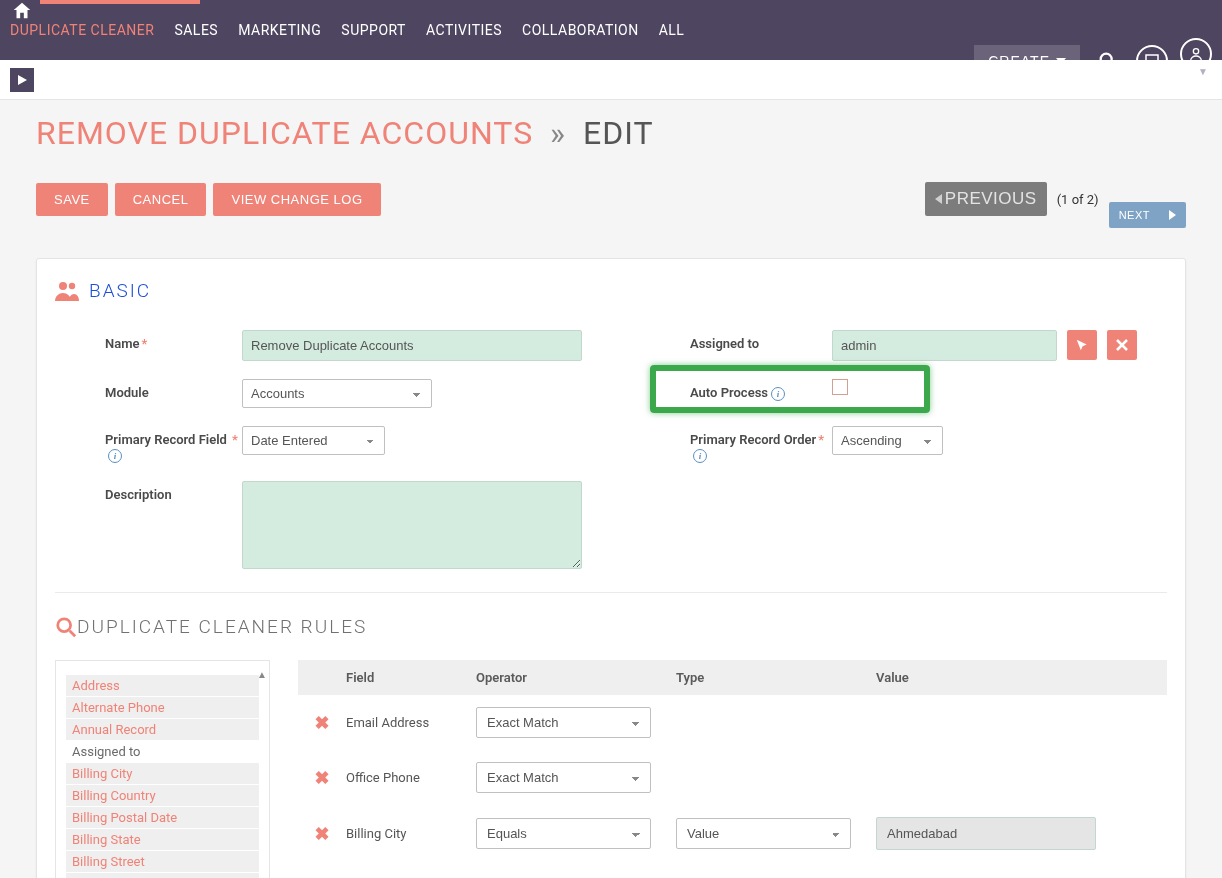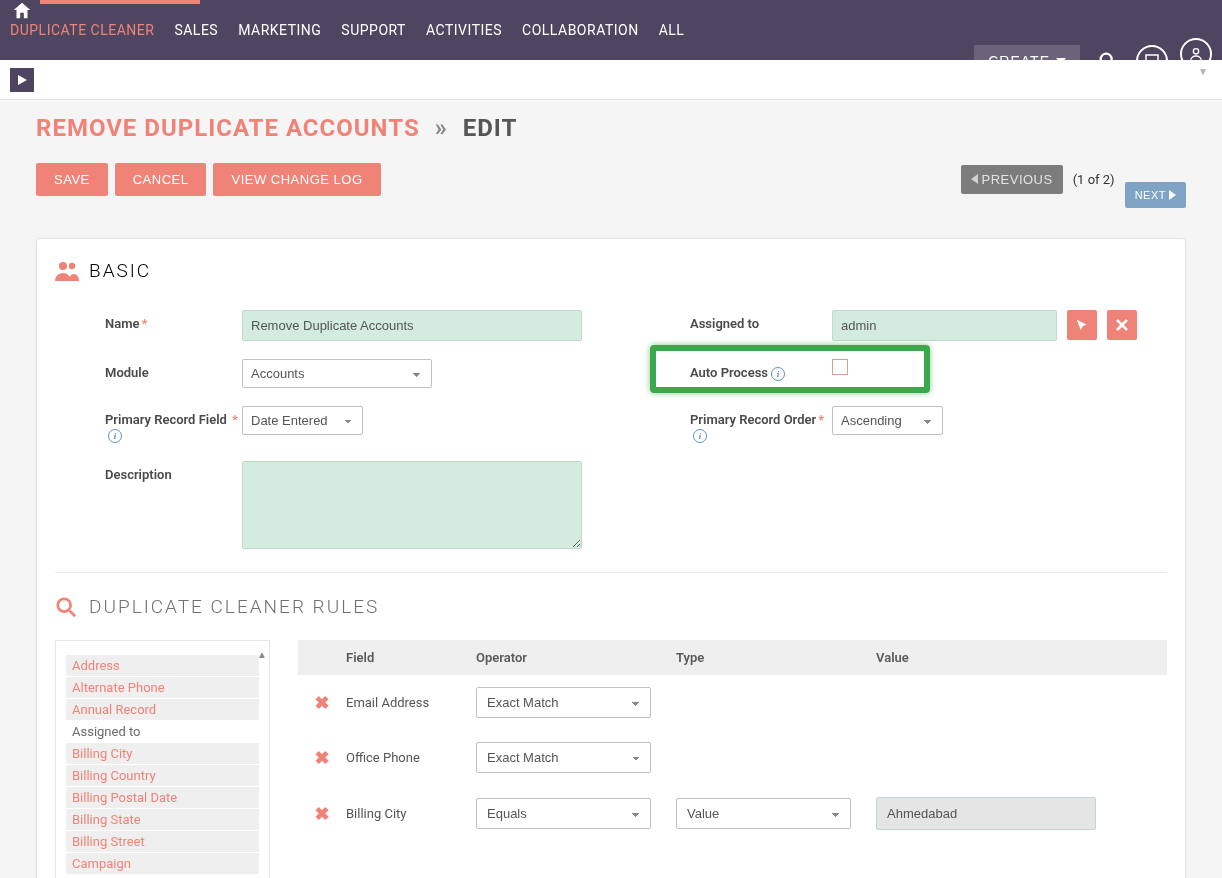--- a/index.html
+++ b/index.html
@@ -17,57 +17,57 @@
 .icon-circle { width: 32px; height: 32px; display: flex; align-items: center; justify-content: center; color:#fff; }
 .user-col { display:flex; flex-direction:column; align-items:center; color:#fff; font-size:11px; }
 
 
 .secbar { background: #fff; height: 40px; border-bottom: 1px solid #e5e5e5; display:flex; align-items:center; padding:0 10px; position:relative;}
 .secbar .play-btn { background:#4e4560; width:24px; height:24px; display:flex; align-items:center; justify-content:center; color:#fff;}
 .secbar .chev { position:absolute; right:14px; top:6px; color:#b5aec2; font-size:10px;}
 
 
 .page { padding: 14px 36px 30px 36px; }
-.page-title { font-size: 24px; font-weight:700; color:#555; letter-spacing:1px; margin-bottom:8px; }
+.page-title { font-size: 32px; font-weight:400; color:#555; letter-spacing:1px; margin-bottom:18px; }
 .page-title .bc-link { color:#f08377; }
 .page-title .sep { color:#888; margin:0 8px;}
 .page-title .bc-current { color:#555; }
 
 .action-row { display:flex; align-items:center; margin-bottom:30px;}
 .btn-salmon { background:#f08377; color:#fff; border:none; padding:9px 18px; font-size:13px; letter-spacing:0.5px; cursor:pointer; margin-right:7px; border-radius:2px;}
 .pager { margin-left:auto; display:flex; align-items:center; gap:10px;}
-.btn-gray { background:#7c7c7c; color:#e3e3e3; border:none; padding:7px 10px; font-size:13px; letter-spacing:0.5px; border-radius:2px; display:flex; align-items:center; gap:3px;}
-.btn-blue { background:#7ea3c5; color:#fff; border:none; padding:7px 10px; font-size:11px; letter-spacing:0.5px; border-radius:2px; display:flex; align-items:center; gap:3px;margin-top:32px;}
+.btn-gray { background:#7c7c7c; color:#e3e3e3; border:none; padding:7px 10px; font-size:17px; letter-spacing:0.5px; border-radius:2px; display:flex; align-items:center; gap:3px;}
+.btn-blue { background:#7ea3c5; color:#fff; border:none; padding:7px 10px; font-size:11px; letter-spacing:0.5px; border-radius:2px; display:flex; align-items:center; gap:19px;margin-top:32px;}
 .pager-pos { font-size:13px; color:#333; font-weight:400;}
 
 
 .card { background:#fff; border:1px solid #e4e4e4; border-radius:3px; padding:20px 18px; box-shadow:0 1px 3px rgba(0,0,0,0.05);}
-.card-header { font-size:19px; color:#000000; font-weight:300; letter-spacing:2px; display:flex; align-items:center; gap:10px; margin-bottom:28px;}
+.card-header { font-size:19px; color:#1d4ed8; font-weight:300; letter-spacing:2px; display:flex; align-items:center; gap:10px; margin-bottom:28px;}
 .card-header .hicon { color:#f08377; }
 
 
 .form-grid { display:grid; grid-template-columns: 185px 340px 60px 190px 340px; row-gap:18px; align-items:start; padding:0 2px 20px 2px; border-bottom:1px solid #eaeaea; margin-bottom:22px;}
 .flabel { font-size:13px; color:#4a4a4a; font-weight:600; padding-top:6px;margin-left:48px;}
 .flabel .req { color:#f08377; margin-left:2px;}
 .finfo { display:inline-flex; width:14px; height:14px; border:1px solid #5b8fc1; border-radius:50%; align-items:center; justify-content:center; font-size:9px; color:#5b8fc1; margin-left:3px; font-weight:bold; font-style:italic; font-family:serif;}
 .finput { width:100%; border:1px solid #c3d8cc; background:#d4ece0; padding:7px 8px; font-size:13px; color:#555; border-radius:2px;}
 .fselect { width:190px; border:1px solid #c0c0c0; background:#fff; padding:6px 26px 6px 8px; font-size:13px; color:#555; border-radius:2px; appearance:none; background-image:linear-gradient(45deg,transparent 50%,#888 50%),linear-gradient(135deg,#888 50%,transparent 50%); background-position:calc(100% - 14px) 13px,calc(100% - 10px) 13px; background-size:4px 4px,4px 4px; background-repeat:no-repeat;}
-.fselect.narrow { width:121px;}
+.fselect.narrow { width:143px;}
 .fselect.med { width:111px;}
 .ftextarea { width:100%; height:88px; border:1px solid #c3d8cc; background:#d4ece0; padding:7px 8px; font-size:13px; resize:both; border-radius:2px;}
 .assigned-wrap { display:flex; align-items:flex-start; gap:10px;}
 .icon-btn-salmon { background:#f08377; color:#fff; border:none; width:30px; height:30px; display:flex; align-items:center; justify-content:center; border-radius:2px; cursor:pointer;}
 
 
 .autohl-wrap { position:relative; }
 .autohl { position:absolute; left:-40px; top:-14px; width:280px; height:48px; border:6px solid #3aa84b; border-radius:4px; box-shadow:0 0 6px rgba(58,168,75,0.6); pointer-events:none; z-index:5;}
 .checkbox-empty { width:16px; height:16px; border:1px solid #d0a090; display:inline-block; background:#fff;}
 
 
-.rules-header { font-size:19px; color:#717171; font-weight:300; letter-spacing:2px; display:flex; align-items:center; gap:12px; margin-bottom:22px;}
+.rules-header { font-size:19px; color:#717171; font-weight:300; letter-spacing:2px; display:flex; align-items:center; gap:0; margin-bottom:22px;}
 .rules-header .hicon { color:#f08377;}
 .rules-body { display:flex; gap:28px; align-items:flex-start;}
 
 .fields-panel { width:215px; border:1px solid #e5e5e5; padding:8px 0 0 0; position:relative;}
 .fields-panel-header { display:flex; align-items:center; gap:6px; font-size:15px; color:#555; padding:2px 10px 10px 10px; border-bottom:1px solid #eaeaea;}
 .fields-panel-header .ficon { color:#f08377;}
 .fields-list { max-height:260px; overflow-y:auto; padding:6px 10px;}
 .fields-list::-webkit-scrollbar{width:10px;}
 .fields-list::-webkit-scrollbar-thumb{background:#c7c7c7;}
 .fields-list .fitem { padding:3px 6px; font-size:13px; margin-bottom:1px;}

